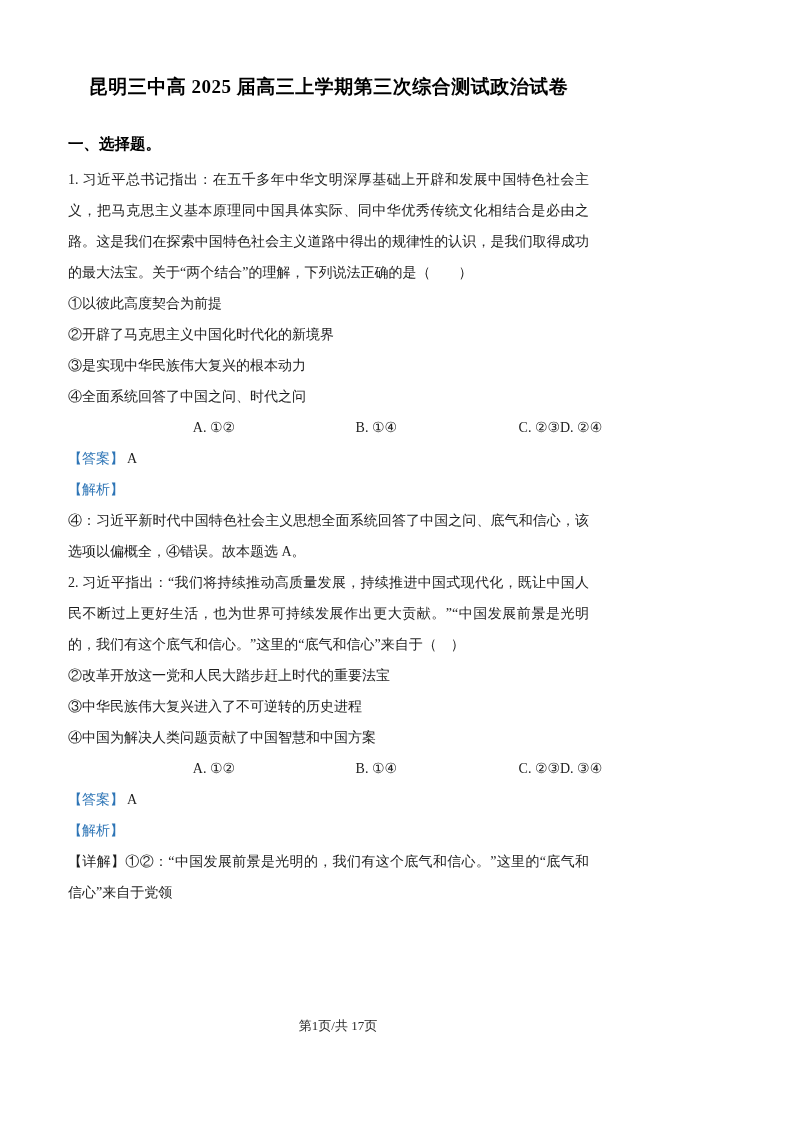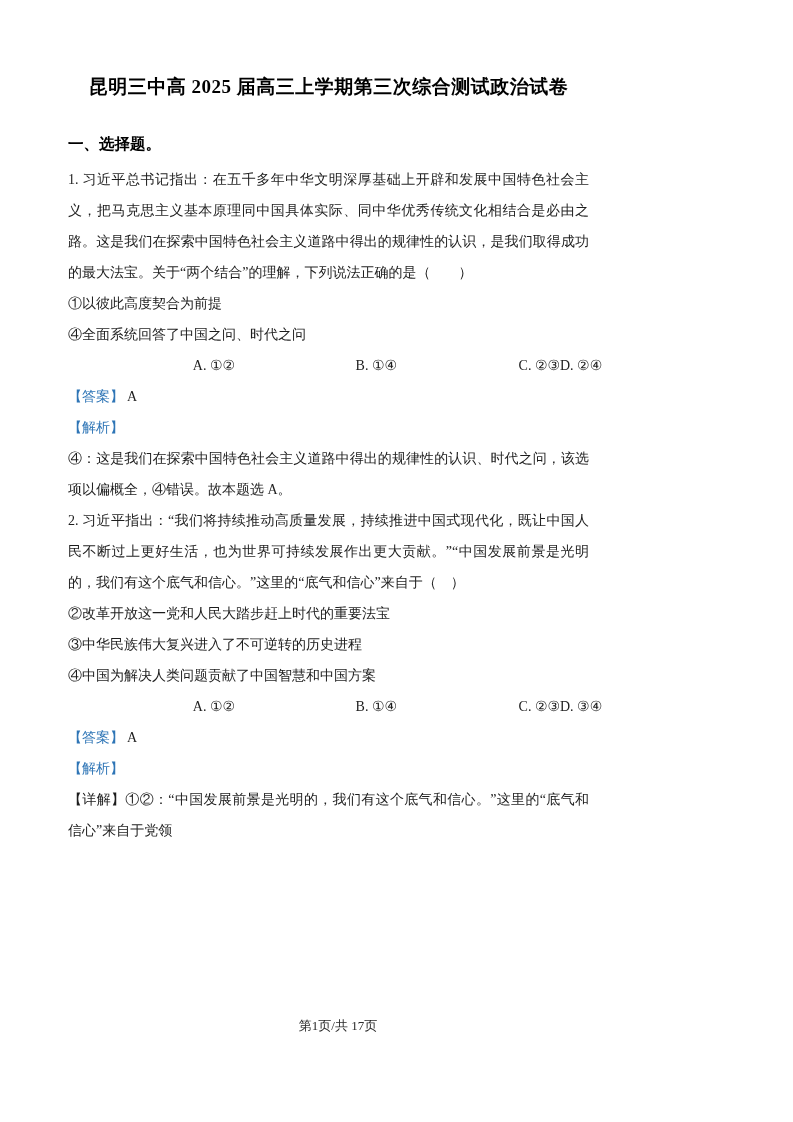--- a/index.html
+++ b/index.html
@@ -41,32 +41,34 @@
 <div class="page">
 
   <h1 class="title">昆明三中高 2025 届高三上学期第三次综合测试政治试卷</h1>
 
   <div class="section-heading">一、选择题。</div>
 
   <div class="content">
 
     <p class="stem">1. 习近平总书记指出：在五千多年中华文明深厚基础上开辟和发展中国特色社会主义，把马克思主义基本原理同中国具体实际、同中华优秀传统文化相结合是必由之路。这是我们在探索中国特色社会主义道路中得出的规律性的认识，是我们取得成功的最大法宝。关于“两个结合”的理解，下列说法正确的是（　　）</p>
     <p class="choice-line">①以彼此高度契合为前提</p>
+    <p class="choice-line">②开辟了马克思主义中国化时代化的新境界</p>
+    <p class="choice-line">③是实现中华民族伟大复兴的根本动力</p>
     <p class="choice-line">④全面系统回答了中国之问、时代之问</p>
     <div class="options-row">
       <span>A. ①②</span>
       <span>B. ①④</span>
       <span>C. ②③</span>
       <span>D. ②④</span>
     </div>
     <p>
       <span class="blue">【答案】</span><span class="answer-val">A</span>
     </p>
     <p class="blue">【解析】</p>
-    <p class="stem">④：这是我们在探索中国特色社会主义道路中得出的规律性的认识、时代之问，该选项以偏概全，④错误。故本题选 A。</p>
+    <p class="stem">④：习近平新时代中国特色社会主义思想全面系统回答了中国之问、底气和信心，该选项以偏概全，④错误。故本题选 A。</p>
 
     <p class="stem">2. 习近平指出：“我们将持续推动高质量发展，持续推进中国式现代化，既让中国人民不断过上更好生活，也为世界可持续发展作出更大贡献。”“中国发展前景是光明的，我们有这个底气和信心。”这里的“底气和信心”来自于（　）</p>
     <p class="choice-line">②改革开放这一党和人民大踏步赶上时代的重要法宝</p>
     <p class="choice-line">③中华民族伟大复兴进入了不可逆转的历史进程</p>
     <p class="choice-line">④中国为解决人类问题贡献了中国智慧和中国方案</p>
     <div class="options-row">
       <span>A. ①②</span>
       <span>B. ①④</span>
       <span>C. ②③</span>
       <span>D. ③④</span>

